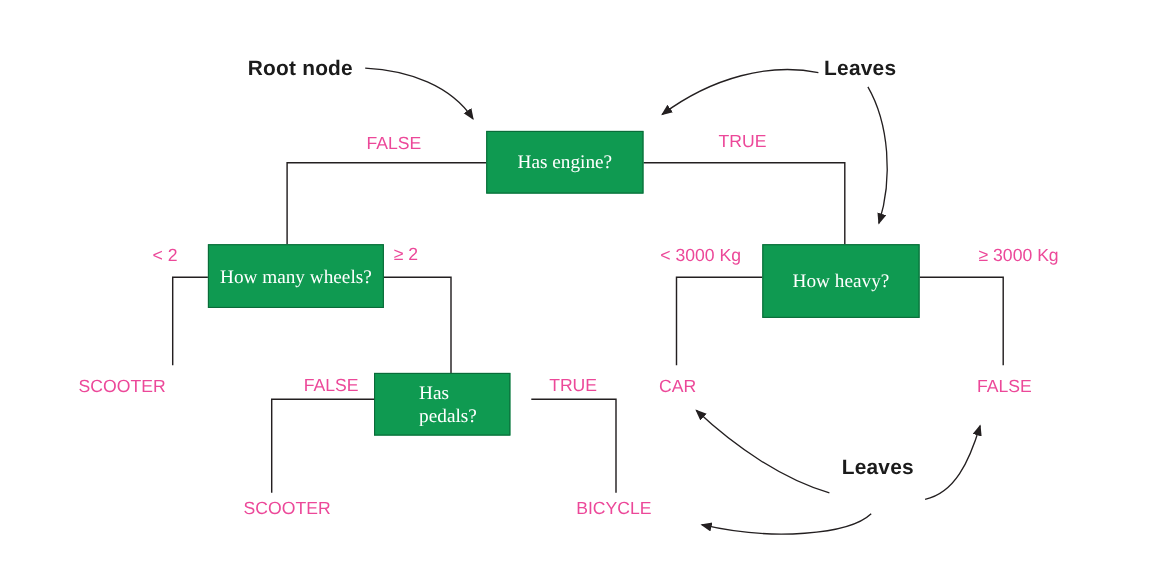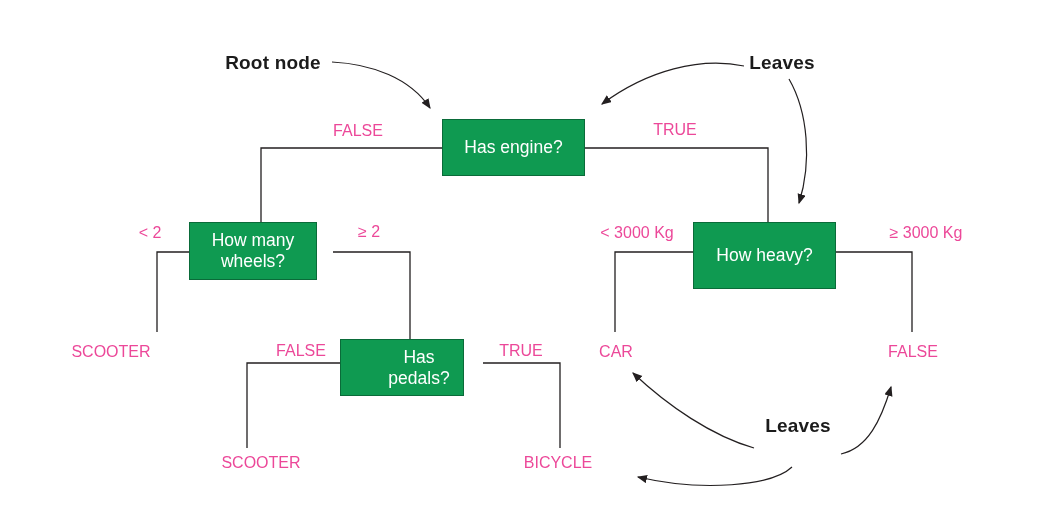--- a/index.html
+++ b/index.html
@@ -19,28 +19,28 @@
     pointer-events: none;
   }
   .node {
     position: absolute;
     background: #0f9a51;
     border: 1px solid #0a6b39;
     color: #ffffff;
     display: flex;
     align-items: center;
     justify-content: center;
-    text-align: center;
     font-size: 17.5px;
     line-height: 1.18;
     box-sizing: border-box;
     padding: 2px 6px;
+    font-family: Liberation Serif, serif;
   }
   .node-engine { left: 442px; top: 119px; width: 143px; height: 57px; }
-  .node-wheels { left: 189px; top: 222px; width: 128px; height: 58px; }
+  .node-wheels { left: 189px; top: 222px; width: 160px; height: 58px; }
   .node-pedals { left: 340px; top: 339px; width: 124px; height: 57px; padding-left: 40px; }
   .node-heavy  { left: 693px; top: 222px; width: 143px; height: 67px; }
   .lbl {
     position: absolute;
     transform: translate(-50%, -50%);
     white-space: nowrap;
     font-size: 16px;
     color: #ec4899;
   }
   .annot {

